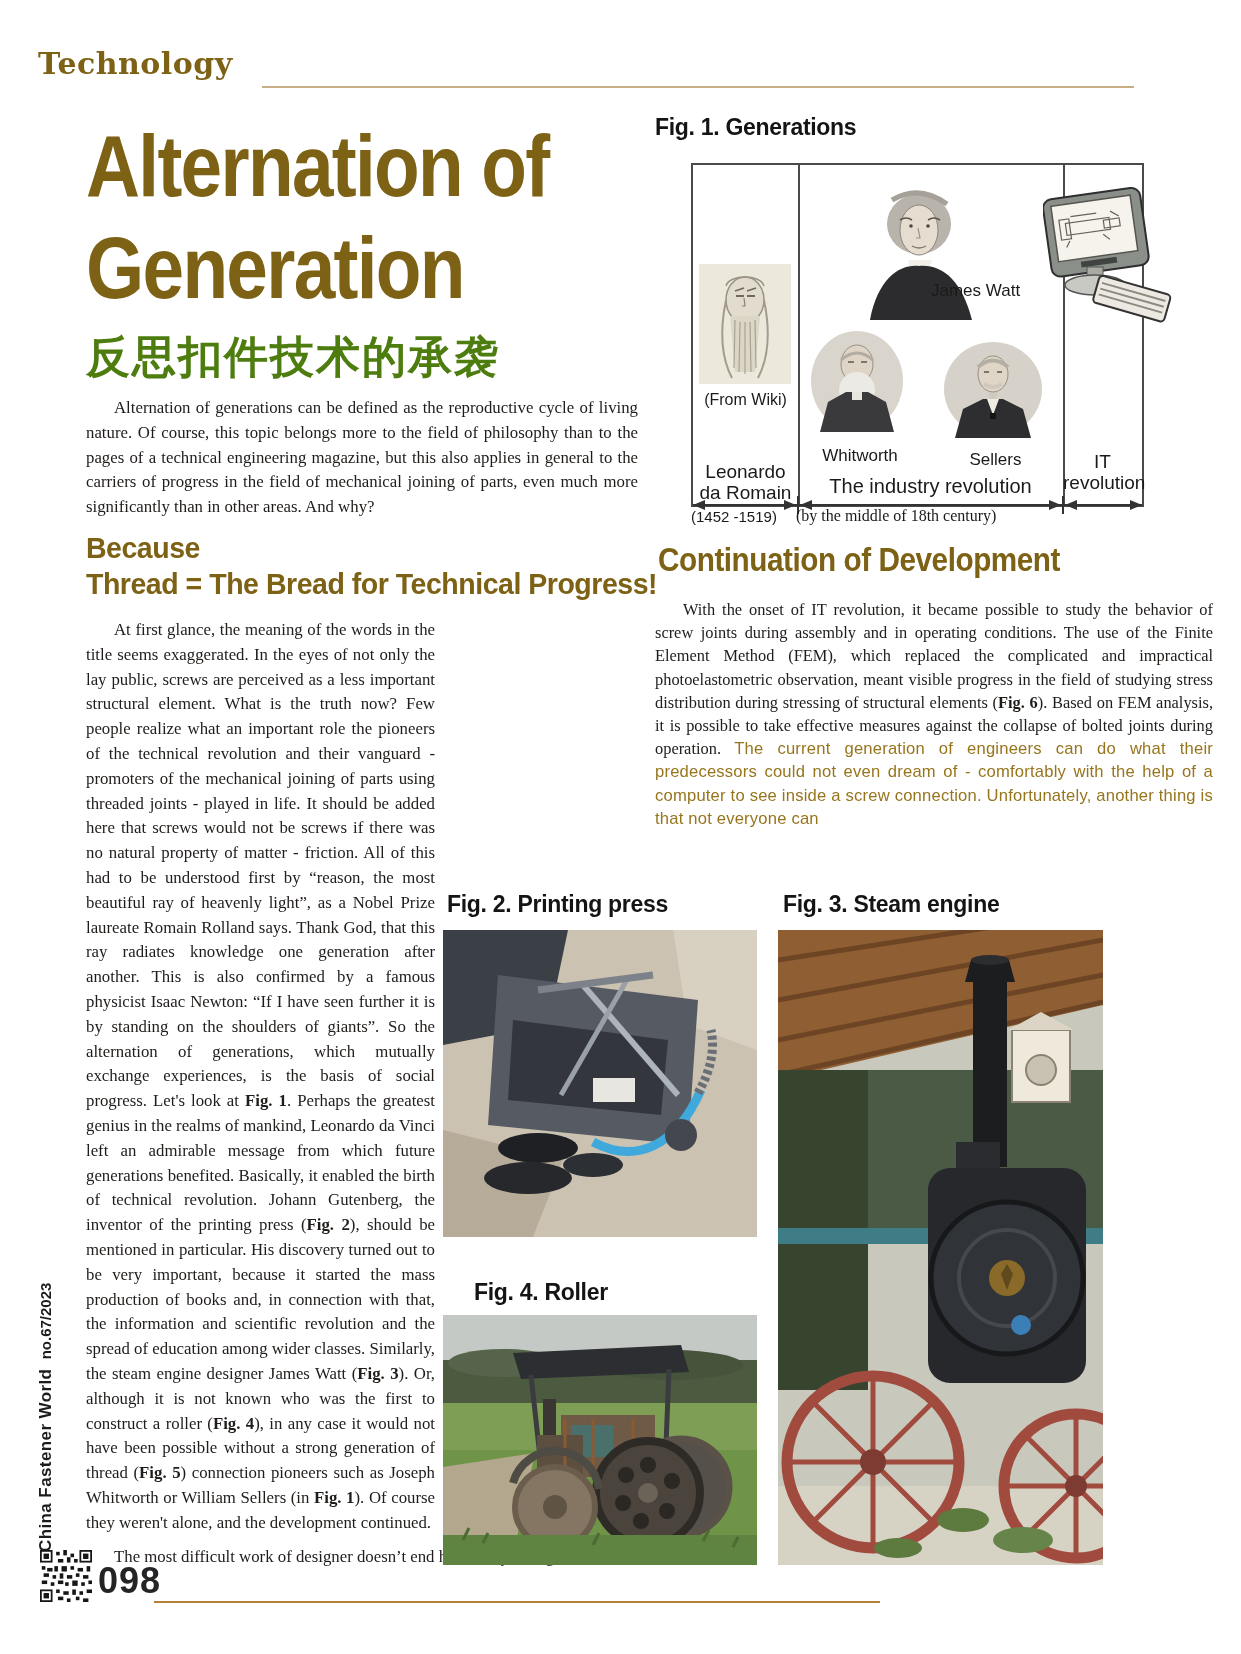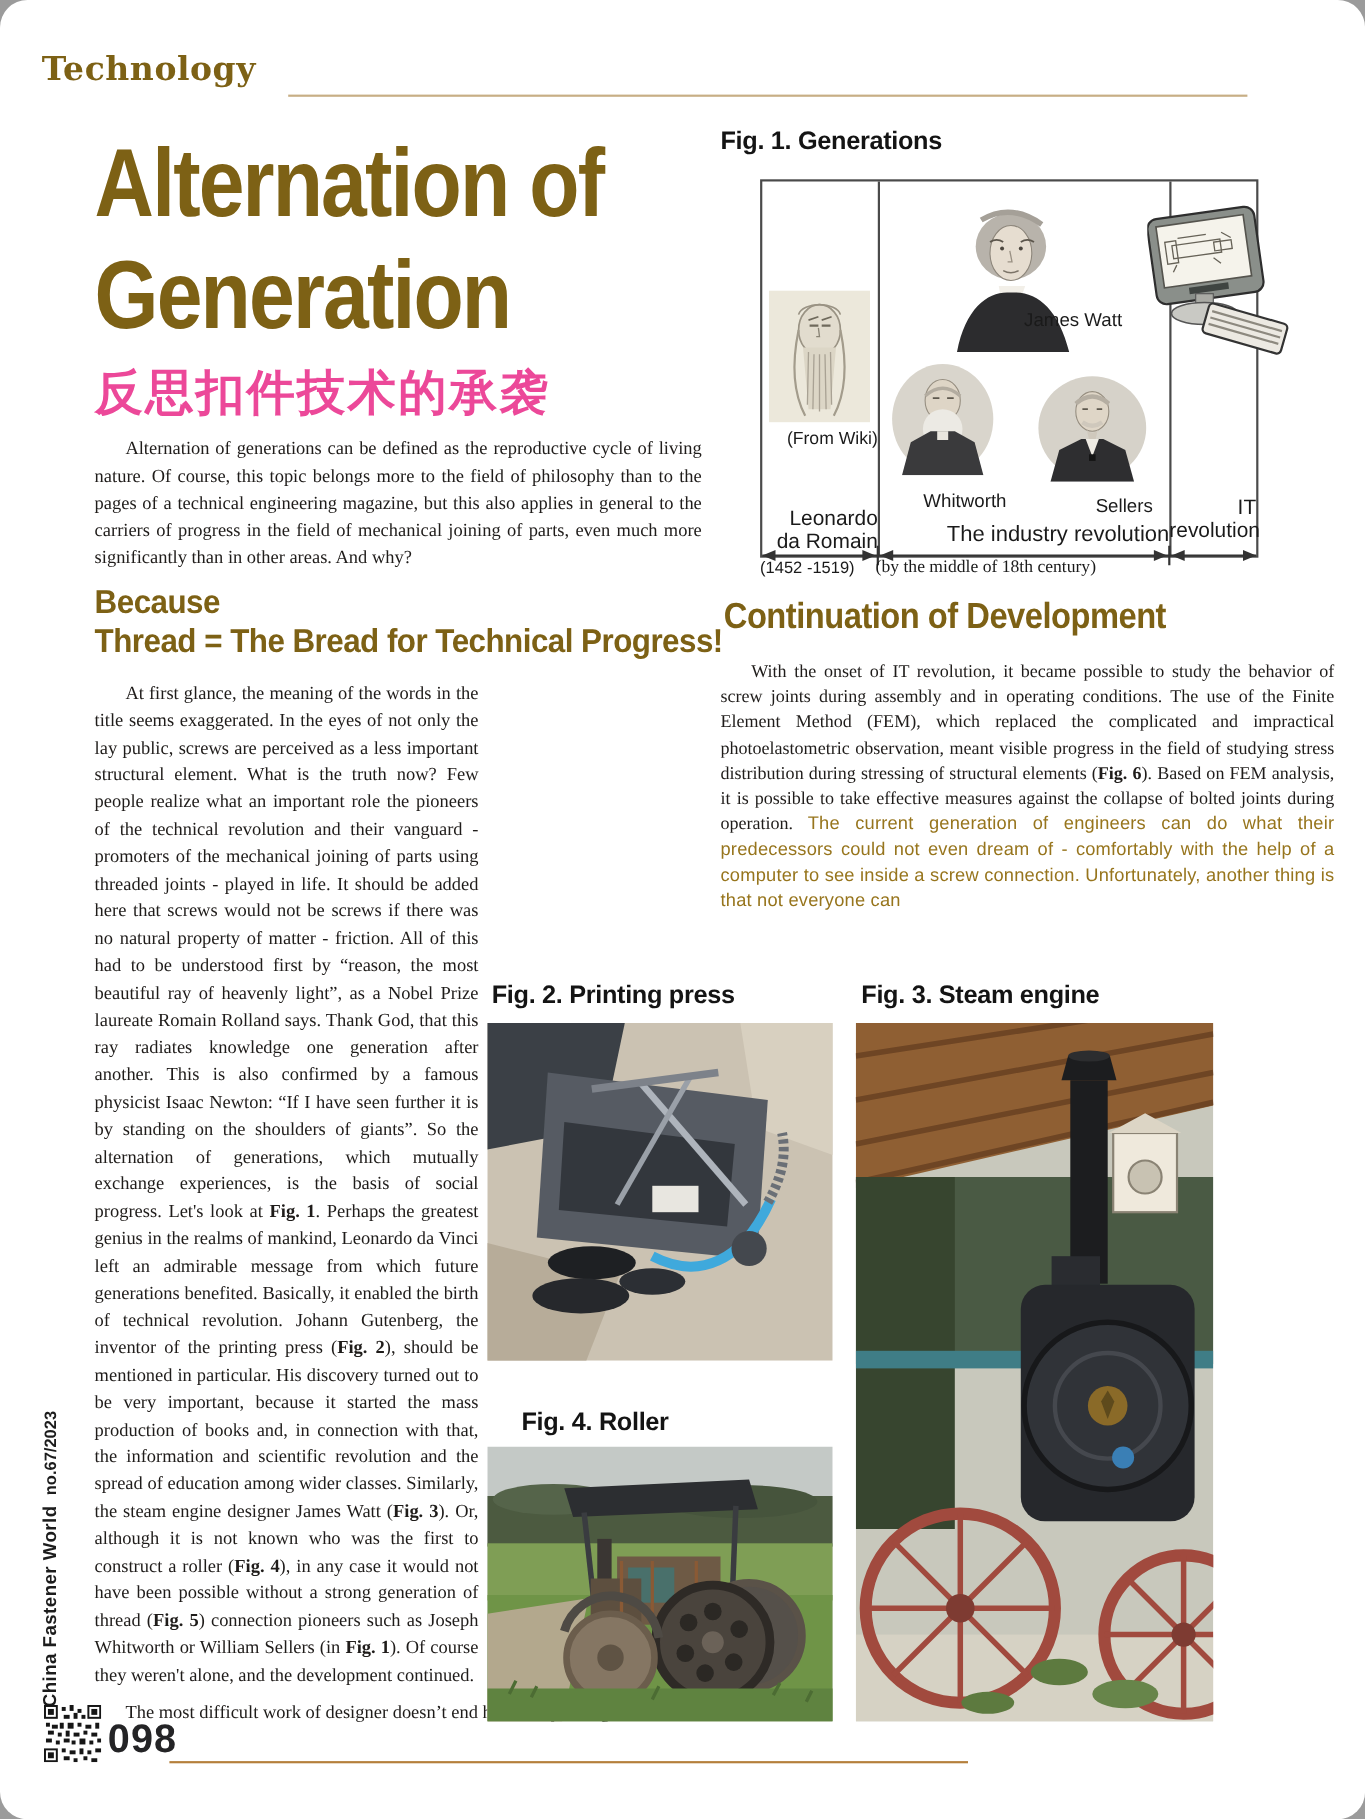--- a/index.html
+++ b/index.html
@@ -1,31 +1,31 @@
 <!DOCTYPE html>
 <html><head>
 <meta charset="utf-8">
 <style>
   html,body{margin:0;padding:0;background:#9b9b9b;}
   .page{position:relative;width:1241px;height:1654px;background:#ffffff;margin:0 auto;
-        font-family:"Liberation Serif",serif;color:#1f1c1a;overflow:hidden;border-radius:25px;}
+        font-family:"Liberation Serif",serif;color:#1f1c1a;overflow:hidden;}
   .abs{position:absolute;}
 
   
   .section-label{left:38px;top:46px;font-family:"DejaVu Serif",serif;font-weight:bold;
                  font-size:30px;color:#7d6115;letter-spacing:0.5px;}
   .header-rule{left:262px;top:86px;width:872px;height:2px;background:#c7ae85;}
 
   
   .title-line{left:86px;font-family:"Liberation Sans",sans-serif;font-weight:bold;
               color:#7d6115;font-size:88px;line-height:1;letter-spacing:-2px;
               transform:scaleX(0.85);transform-origin:left top;white-space:nowrap;}
   .t1{top:122px;} .t2{top:224px;}
   .cn-subtitle{left:86px;top:328px;font-family:Liberation Serif, serif;
-               font-weight:bold;font-size:44px;color:#ec4899;letter-spacing:2px;}
+               font-weight:bold;font-size:44px;color:#4d7c0f;letter-spacing:2px;}
 
   
   .bodytext{font-size:16.8px;line-height:24.8px;text-align:justify;}
   .intro{left:86px;top:396px;width:552px;}
   .indent{text-indent:28px;}
   p{margin:0;}
   .gold-h{font-family:"Liberation Sans",sans-serif;font-weight:bold;color:#7d6115;
           letter-spacing:-0.5px;transform:scaleX(0.95);transform-origin:left top;white-space:nowrap;}
   .because1{left:86px;top:531px;font-size:30px;}
   .because2{left:86px;top:567px;font-size:30px;}
@@ -38,21 +38,21 @@
   .seg-g{color:#97751d;font-family:"Liberation Sans",sans-serif;font-size:16.6px;letter-spacing:0.2px;}
 
   
   .figcap{font-family:"Liberation Sans",sans-serif;font-weight:bold;color:#141414;
           font-size:23px;letter-spacing:-0.3px;white-space:nowrap;}
   .fig1cap{left:655px;top:114px;}
   .fig1-box{left:691px;top:163px;width:449px;height:340px;border:2px solid #4a4a4a;overflow:visible;}
   .divider{position:absolute;top:0;width:2px;height:100%;background:#4a4a4a;}
   .d1{left:105px;} .d2{left:370px;}
   .diag-label{position:absolute;font-family:"Liberation Sans",sans-serif;color:#1a1a1a;
-              text-align:right;line-height:1.12;}
+              text-align:center;line-height:1.12;}
   .lbl-fromwiki{left:0;top:226px;width:105px;font-size:16px;}
   .lbl-leo{left:0;top:296px;width:105px;font-size:19px;}
   .lbl-watt{left:238px;top:116px;width:120px;font-size:17px;text-align:left;}
   .lbl-whit{left:112px;top:281px;width:110px;font-size:17px;}
   .lbl-sell{left:250px;top:285px;width:105px;font-size:17px;}
   .lbl-ind{left:105px;top:310px;width:265px;font-size:20px;}
   .lbl-it{left:370px;top:286px;width:79px;font-size:19px;}
   .below-box{font-size:15px;color:#1a1a1a;}
   .dates{left:691px;top:508px;width:107px;font-family:"Liberation Sans",sans-serif;}
   .century{left:796px;top:507px;width:267px;font-family:"Liberation Serif",serif;font-size:16px;}

